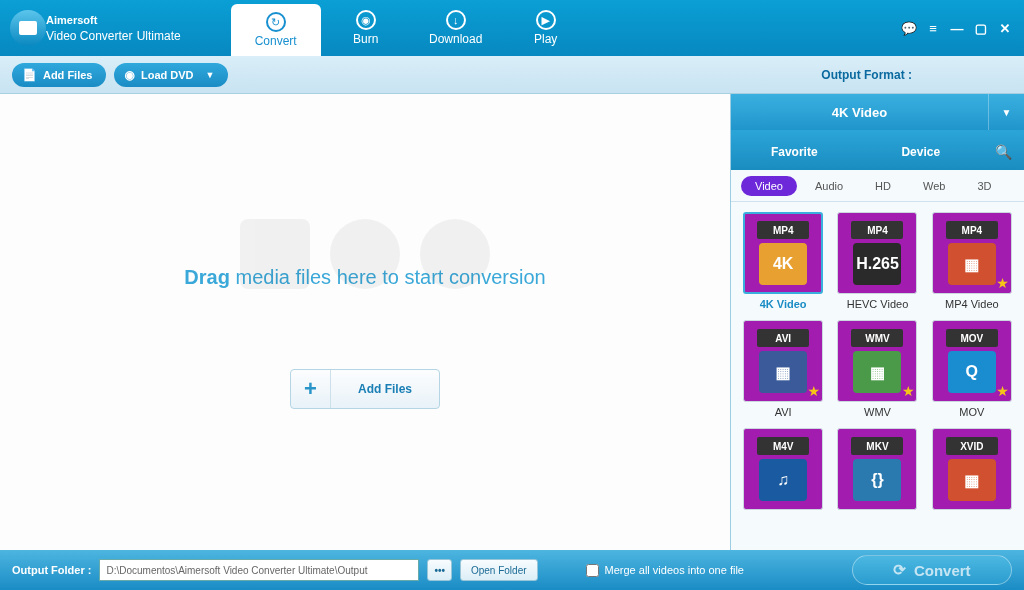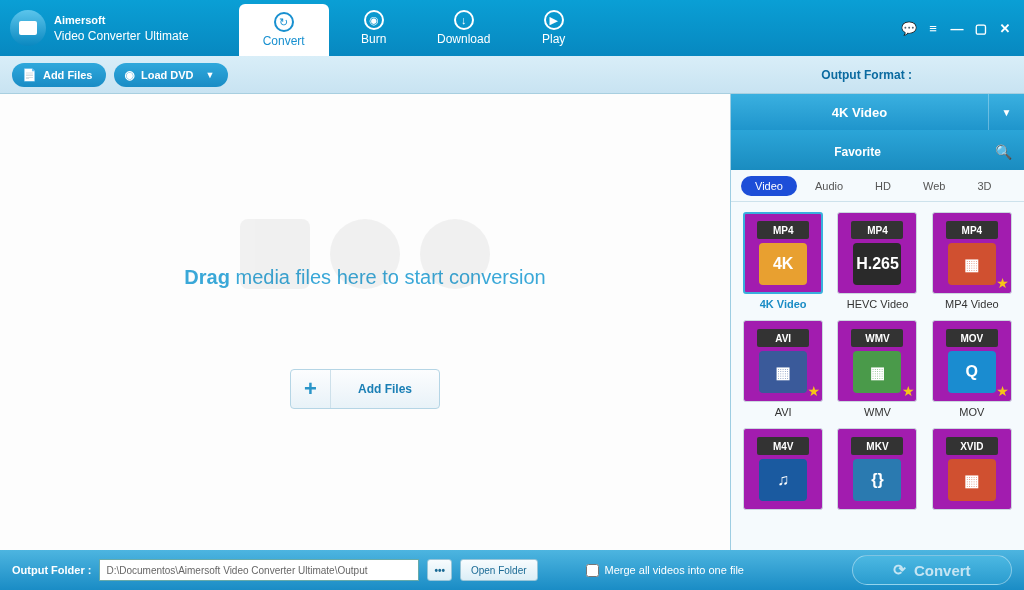--- a/index.html
+++ b/index.html
@@ -1,19 +1,19 @@
 <!DOCTYPE html>
 <html><head>
 <meta charset="utf-8">
 <style>
 * { margin: 0; padding: 0; box-sizing: border-box; font-family: Arial, sans-serif; }
 body { width: 1024px; height: 590px; overflow: hidden; background: #fff; }
 
 .titlebar { height: 56px; background: linear-gradient(#0a9fd5, #0788c0); display: flex; align-items: center; padding: 0 8px 0 10px; }
-.logo-area { display: flex; align-items: center; gap: 8px; }
+.logo-area { display: flex; align-items: center; }
 .logo-icon { width: 36px; height: 36px; background: linear-gradient(#5bc5ec,#0a88c0); border-radius: 50%; position: relative; display: flex; align-items: center; justify-content: center; }
 .logo-icon::before { content: ''; width: 18px; height: 14px; background: #fff; border-radius: 2px; }
 .logo-text { color: #fff; }
 .brand { font-size: 11px; font-weight: bold; }
 .product { font-size: 15px; font-weight: bold; }
 .product span { font-weight: normal; font-size: 12px; }
 
 .main-tabs { display: flex; margin-left: 50px; height: 56px; }
 .main-tab { width: 90px; display: flex; flex-direction: column; align-items: center; justify-content: center; color: #fff; cursor: pointer; font-size: 12px; gap: 2px; }
 .main-tab.active { background: #fff; color: #1890d0; border-radius: 6px 6px 0 0; margin-top: 4px; }
@@ -41,21 +41,21 @@
 .format-panel { width: 294px; display: flex; flex-direction: column; border-left: 1px solid #9dcde2; }
 .fmt-dropdown { height: 36px; background: linear-gradient(#3ab0e0,#1f95cc); display: flex; }
 .fmt-dropdown .label { flex: 1; display: flex; align-items: center; justify-content: center; color: #fff; font-size: 13px; font-weight: bold; }
 .fmt-dropdown .arrow { width: 36px; border-left: 1px solid rgba(255,255,255,0.3); display: flex; align-items: center; justify-content: center; color: #fff; font-size: 10px; }
 .fmt-tabs { height: 40px; background: linear-gradient(#2ba5d8,#1a8cc0); display: flex; align-items: flex-end; }
 .fmt-tab { flex: 1; height: 36px; display: flex; align-items: center; justify-content: center; color: #fff; font-size: 12px; font-weight: bold; cursor: pointer; }
 .fmt-tab.active { background: #fff; color: #333; border-radius: 4px 4px 0 0; }
 .fmt-tab.search { flex: 0 0 40px; font-size: 14px; }
 .sub-tabs { height: 32px; background: #f5fafd; border-bottom: 1px solid #cde2ec; display: flex; align-items: center; padding: 0 10px; gap: 4px; }
 .sub-tab { padding: 4px 14px; font-size: 11px; color: #555; cursor: pointer; border-radius: 10px; }
-.sub-tab.active { background: #1d4ed8; color: #fff; }
+.sub-tab.active { background: #6d28d9; color: #fff; }
 
 .fmt-grid { flex: 1; background: #f5fafd; padding: 10px 8px; overflow-y: auto; display: grid; grid-template-columns: repeat(3, 1fr); gap: 10px 6px; align-content: start; }
 .fmt-item { display: flex; flex-direction: column; align-items: center; gap: 4px; cursor: pointer; }
 .fmt-thumb { width: 80px; height: 82px; background: #a21caf; border: 1px solid #cbd8df; border-radius: 3px; display: flex; flex-direction: column; align-items: center; justify-content: center; position: relative; }
 .fmt-item.selected .fmt-thumb { border: 2px solid #3aafdd; }
 .fmt-badge { width: 52px; height: 18px; background: #333; color: #fff; font-size: 10px; font-weight: bold; display: flex; align-items: center; justify-content: center; border-radius: 2px; }
 .fmt-icon { width: 48px; height: 42px; margin-top: 4px; background: linear-gradient(#666,#333); border-radius: 4px; display: flex; align-items: center; justify-content: center; color: #fff; font-size: 16px; font-weight: bold; }
 .fmt-star { position: absolute; bottom: 2px; right: 2px; color: #f5c518; font-size: 14px; }
 .fmt-name { font-size: 11px; color: #333; }
 .fmt-item.selected .fmt-name { color: #1a8cc5; font-weight: bold; }
@@ -133,20 +133,21 @@
     </div>
   </div>
 
   <div class="format-panel">
     <div class="fmt-dropdown">
       <div class="label">4K Video</div>
       <div class="arrow">▼</div>
     </div>
     <div class="fmt-tabs" id="fmt-tabs">
         <div class="fmt-tab">Favorite</div>
+        <div class="fmt-tab">Device</div>
         <div class="fmt-tab search">🔍</div>
       </div>
     <div class="sub-tabs" id="sub-tabs">
         <div class="sub-tab active">Video</div>
         <div class="sub-tab">Audio</div>
         <div class="sub-tab">HD</div>
         <div class="sub-tab">Web</div>
         <div class="sub-tab">3D</div>
       </div>
     <div class="fmt-grid" id="fmt-grid">

